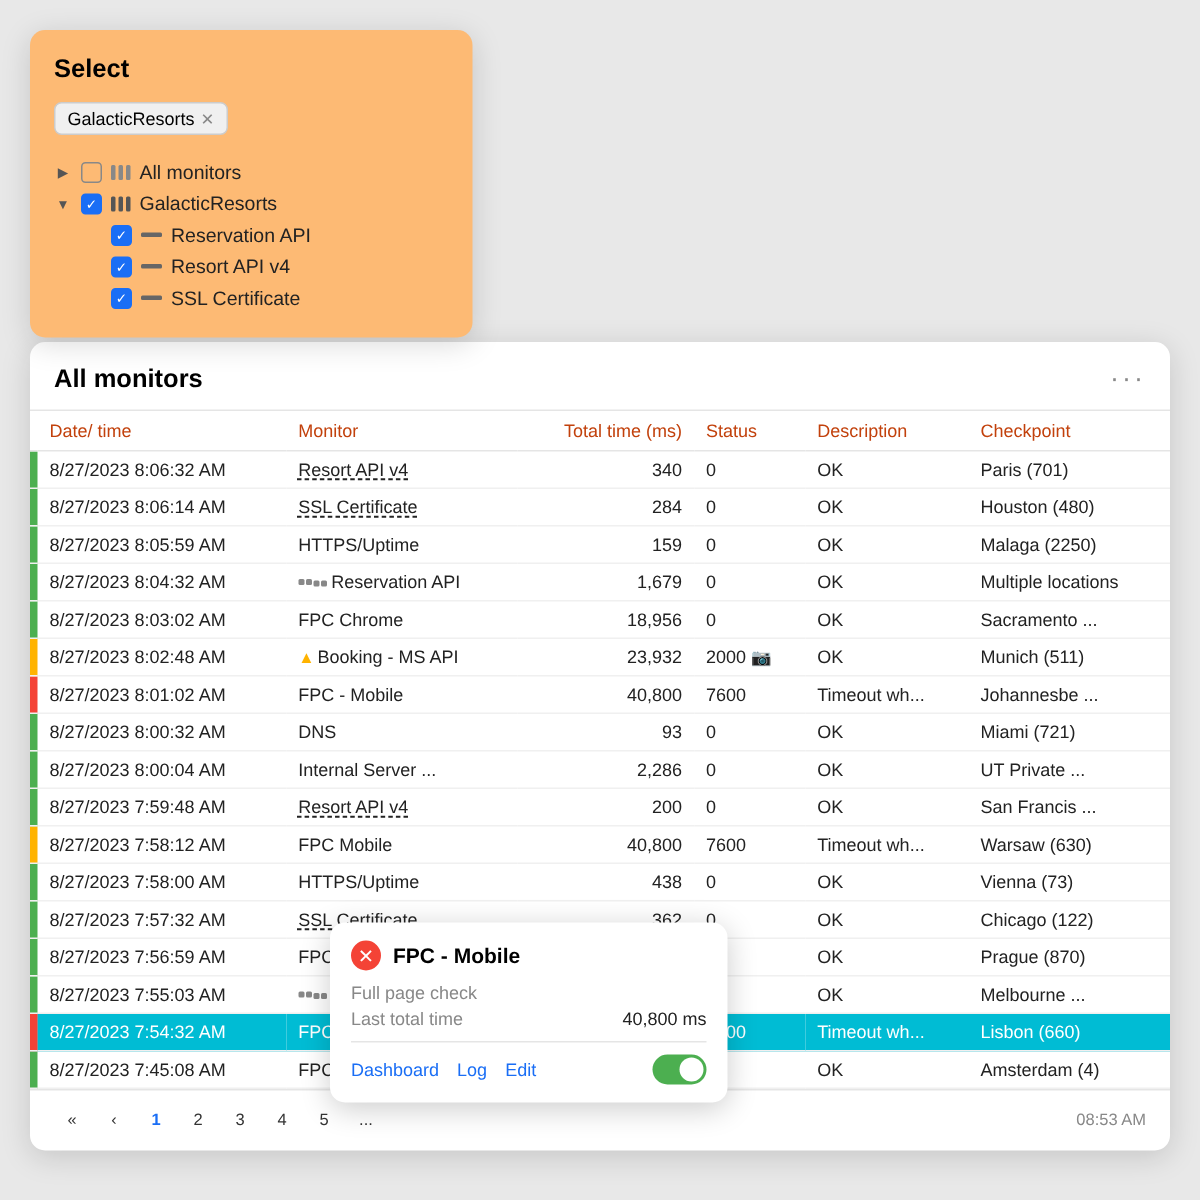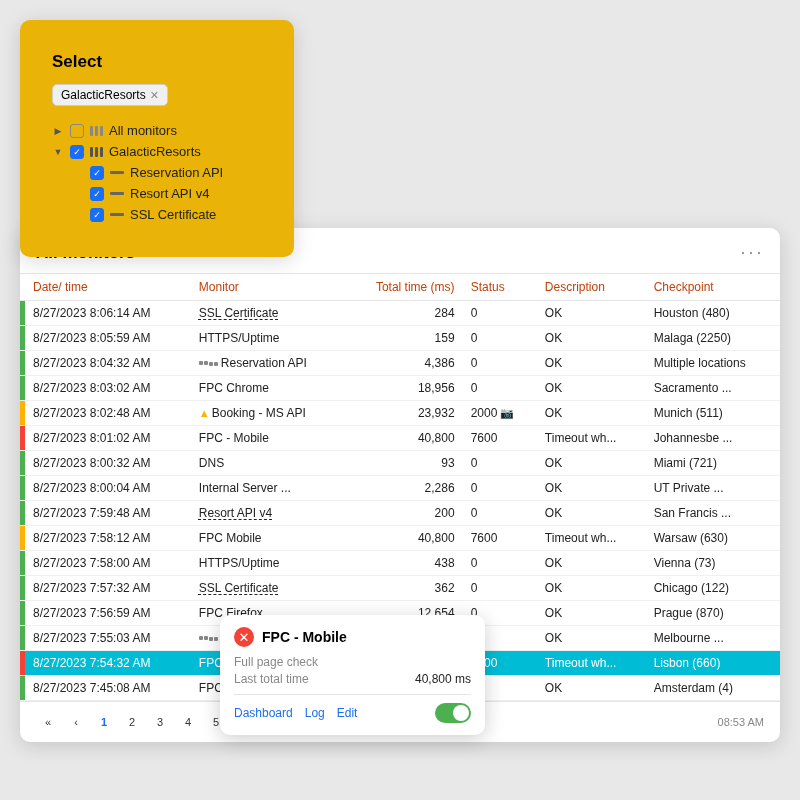--- a/index.html
+++ b/index.html
@@ -11,25 +11,25 @@
       overflow: hidden;
       position: relative;
       font-size: 13px;
     }
 
     
     .select-panel {
       position: absolute;
       top: 20px;
       left: 20px;
-      width: 274px;
-      background: #eab308;
+      width: 295px;
+      background: #fdba74;
       border-radius: 10px;
       box-shadow: 0 4px 20px rgba(0,0,0,0.15);
-      padding: 32px;
+      padding: 16px;
       z-index: 10;
     }
     .select-title {
       font-size: 17px;
       font-weight: 600;
       margin-bottom: 12px;
       color: #000;
     }
     .tag-container {
       display: flex;
@@ -333,20 +333,29 @@
         <th style="width:5px;padding:6px 0;"></th>
         <th><span>Date/ time</span></th>
         <th><span>Monitor</span></th>
         <th class="right"><span>Total time (ms)</span></th>
         <th><span>Status</span></th>
         <th><span>Description</span></th>
         <th><span>Checkpoint</span></th>
       </tr>
     </thead>
     <tbody id="table-body">
+    <tr>
+          <td style="width: 5px; padding: 0px; background: rgb(76, 175, 80);"></td>
+          <td>8/27/2023 8:06:32 AM</td>
+          <td><span style="text-decoration:underline dashed;text-underline-offset:2px;cursor:pointer;">Resort API v4</span></td>
+          <td style="text-align: right;">340</td>
+          <td>0</td>
+          <td>OK</td>
+          <td>Paris (701)</td>
+        </tr>
         <tr>
           <td style="width: 5px; padding: 0px; background: rgb(76, 175, 80);"></td>
           <td>8/27/2023 8:06:14 AM</td>
           <td><span style="text-decoration:underline dashed;text-underline-offset:2px;cursor:pointer;">SSL Certificate</span></td>
           <td style="text-align: right;">284</td>
           <td>0</td>
           <td>OK</td>
           <td>Houston (480)</td>
         </tr>
         <tr>
@@ -360,21 +369,21 @@
         </tr>
         <tr>
           <td style="width: 5px; padding: 0px; background: rgb(76, 175, 80);"></td>
           <td>8/27/2023 8:04:32 AM</td>
           <td><span style="display:inline-flex;gap:1px;margin-right:3px;vertical-align:middle;">
               <span style="display:block;width:4px;height:4px;background:#888;border-radius:1px;"></span>
               <span style="display:block;width:4px;height:4px;background:#888;border-radius:1px;"></span>
               <span style="display:block;width:4px;height:4px;background:#888;border-radius:1px;margin-top:1px;"></span>
               <span style="display:block;width:4px;height:4px;background:#888;border-radius:1px;margin-top:1px;"></span>
             </span>Reservation API</td>
-          <td style="text-align: right;">4,386</td>
+          <td style="text-align: right;">1,679</td>
           <td>0</td>
           <td>OK</td>
           <td>Multiple locations</td>
         </tr>
         <tr>
           <td style="width: 5px; padding: 0px; background: rgb(76, 175, 80);"></td>
           <td>8/27/2023 8:03:02 AM</td>
           <td>FPC Chrome</td>
           <td style="text-align: right;">18,956</td>
           <td>0</td>

